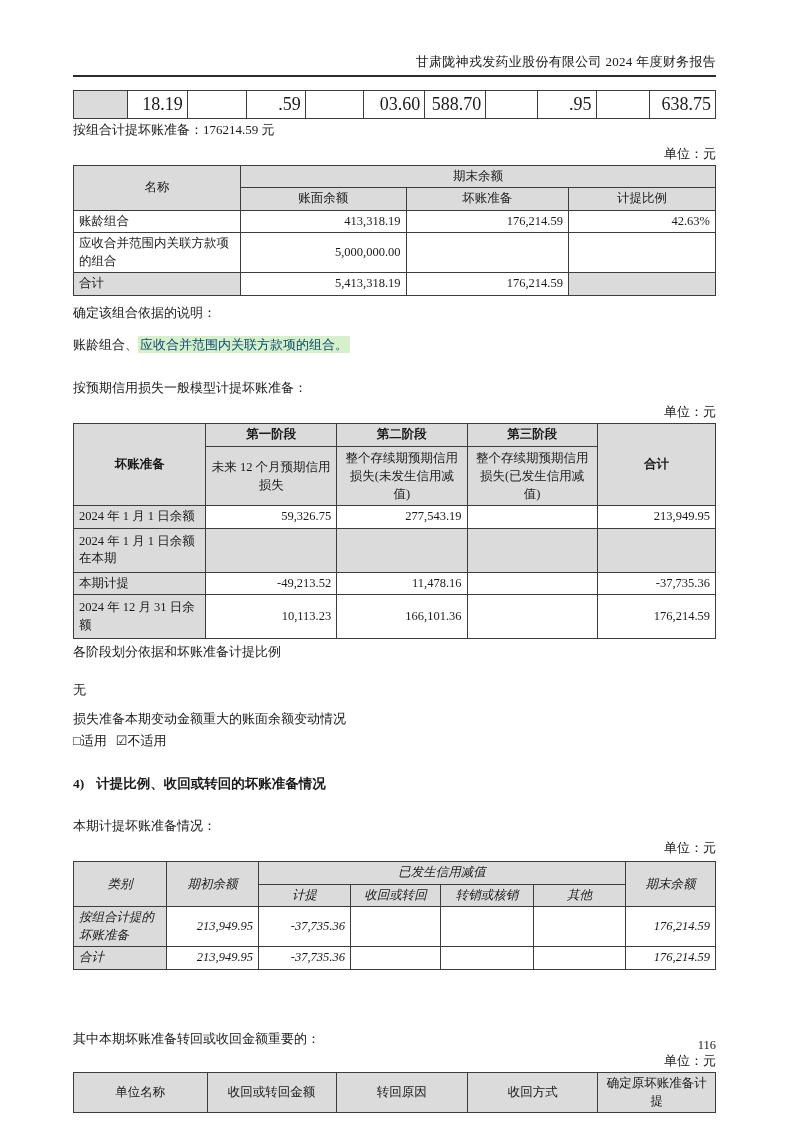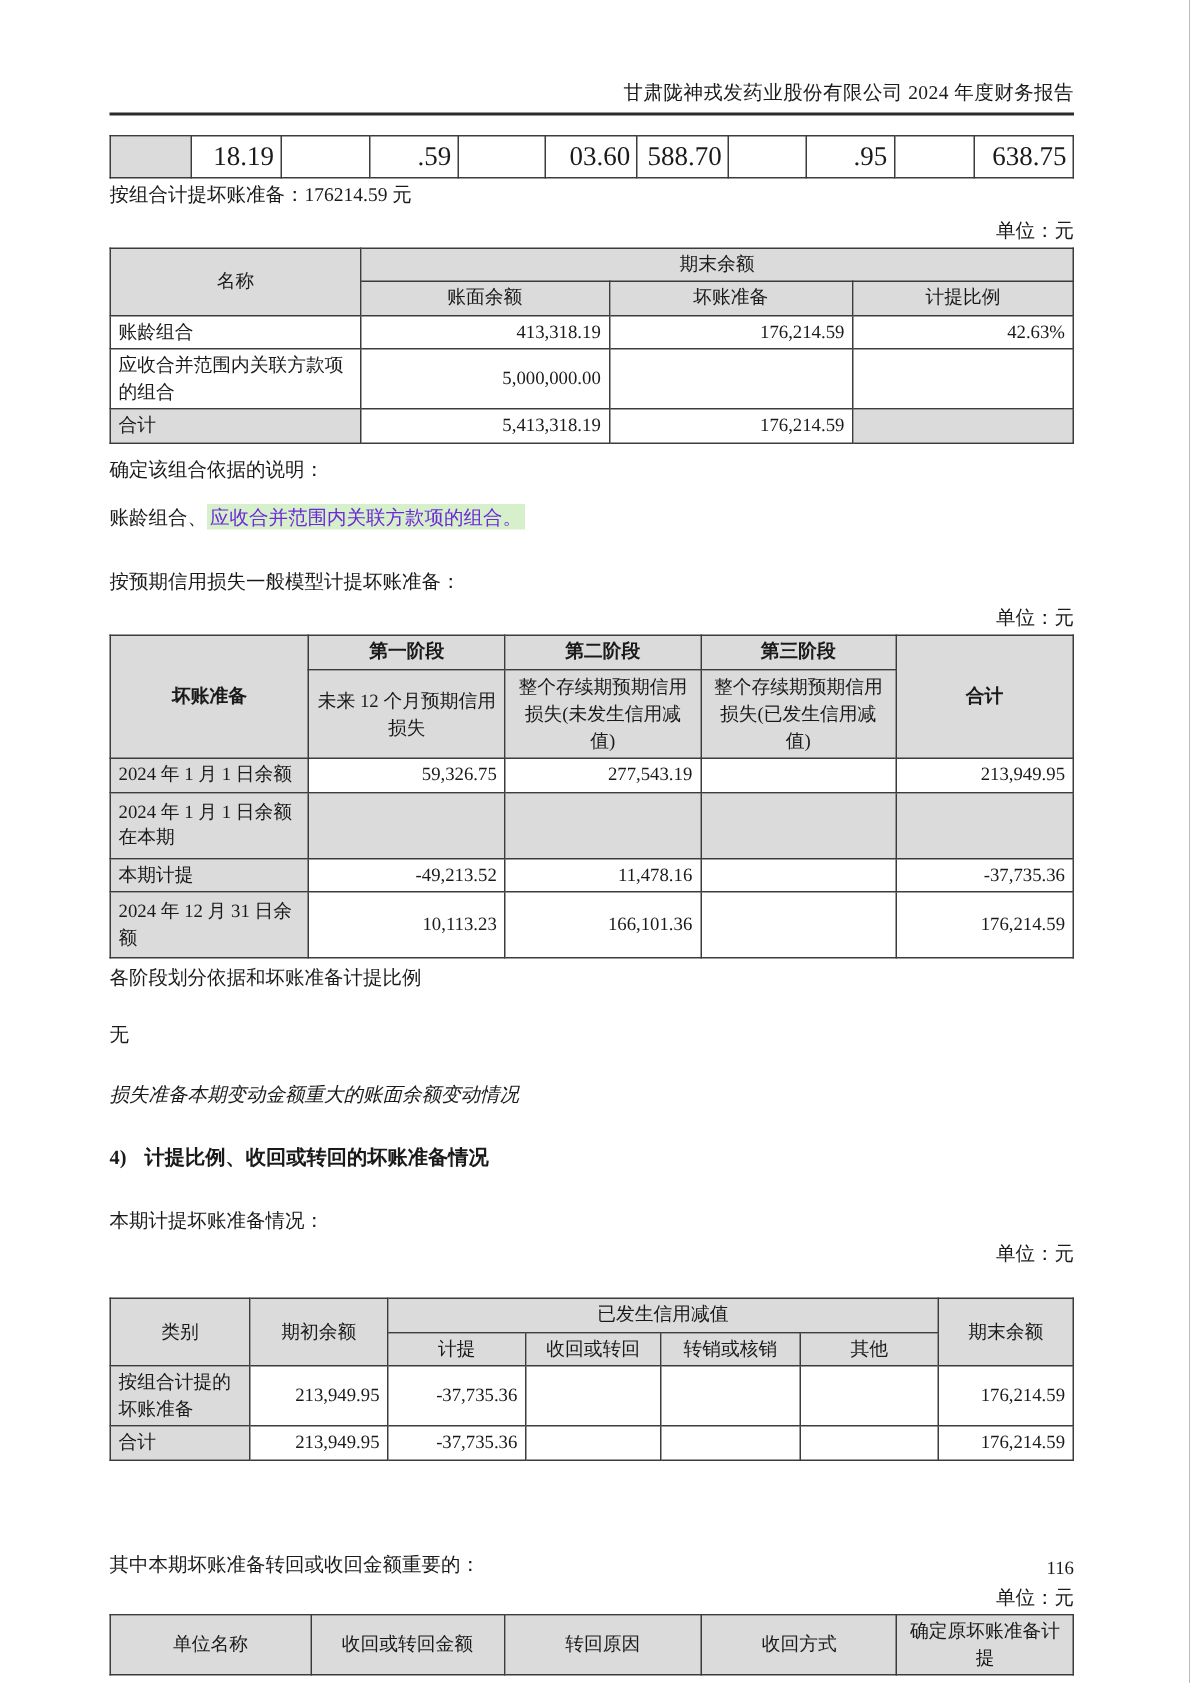--- a/index.html
+++ b/index.html
@@ -38,40 +38,40 @@
   .u4 { margin-top:5px; }
 
   .t1 { margin-top:2px; }
   .t1 .hrow td { height:21px; }
   .t1 .r1 td { height:22px; }
   .t1 .r2 td { height:30px; }
   .t1 .r3 td { height:22px; }
 
   .note-establish { margin-top:9px; }
   .green-line { margin-top:16px; }
-  .hl { background:#d6f0cc; color:#6d28d9; padding:1px 2px; }
+  .hl { background:#d6f0cc; color:#0c4a6e; padding:1px 2px; }
   .note-model { margin-top:27px; }
 
   .t2 { margin-top:2px; }
   .t2 .hrow1 td { height:21px;font-weight:bold; }
   .t2 .hrow2 td { height:50px; line-height:1.45; }
   .t2 .dr td { height:22px; }
   .t2 .dr2 td { height:44px; }
 
   .note-stage { margin-top:5px; }
   .note-none  { margin-top:21px; }
-  .note-loss  { margin-top:24px;font-style:italic; }
+  .note-loss  { margin-top:13px; }
   .checkline  { margin-top:5px; font-size:13px; }
   .checkline .gap { display:inline-block; width:9px; }
 
   .sec-heading { margin-top:25px; font-weight:bold; font-size:13.5px; }
   .sec-heading .n { margin-right:12px; }
   .note-current { margin-top:25px; }
 
-  .t3 { margin-top:20px; }
+  .t3 { margin-top:4px;font-style:italic; }
   .t3 .hrow td { height:22px; }
   .t3 .r1 td { height:32px; }
   .t3 .r2 td { height:22px; }
 
   .note-important { margin-top:61px; }
   .t4 { margin-top:2px; }
   .t4 td { height:24px; }
 
   .page-number { position:absolute; right:77px; top:1038px; font-size:12.5px; }
 </style>
@@ -210,20 +210,21 @@
         <td class="num">166,101.36</td>
         <td class="num"></td>
         <td class="num">176,214.59</td>
       </tr>
     </tbody>
       </table>
 
     <div class="body-text note-stage">各阶段划分依据和坏账准备计提比例</div>
     <div class="body-text note-none">无</div>
     <div class="body-text note-loss">损失准备本期变动金额重大的账面余额变动情况</div>
+    <div class="checkline"><span>□适用</span><span class="gap"></span><span>☑不适用</span></div>
 
     <div class="sec-heading"><span class="n">4)</span><span>计提比例、收回或转回的坏账准备情况</span></div>
     <div class="body-text note-current">本期计提坏账准备情况：</div>
 
     <div class="unit u3">单位：元</div>
 
     <table class="t3">
       <colgroup>
           <col style="width:14.8%">
           <col style="width:14.6%">

